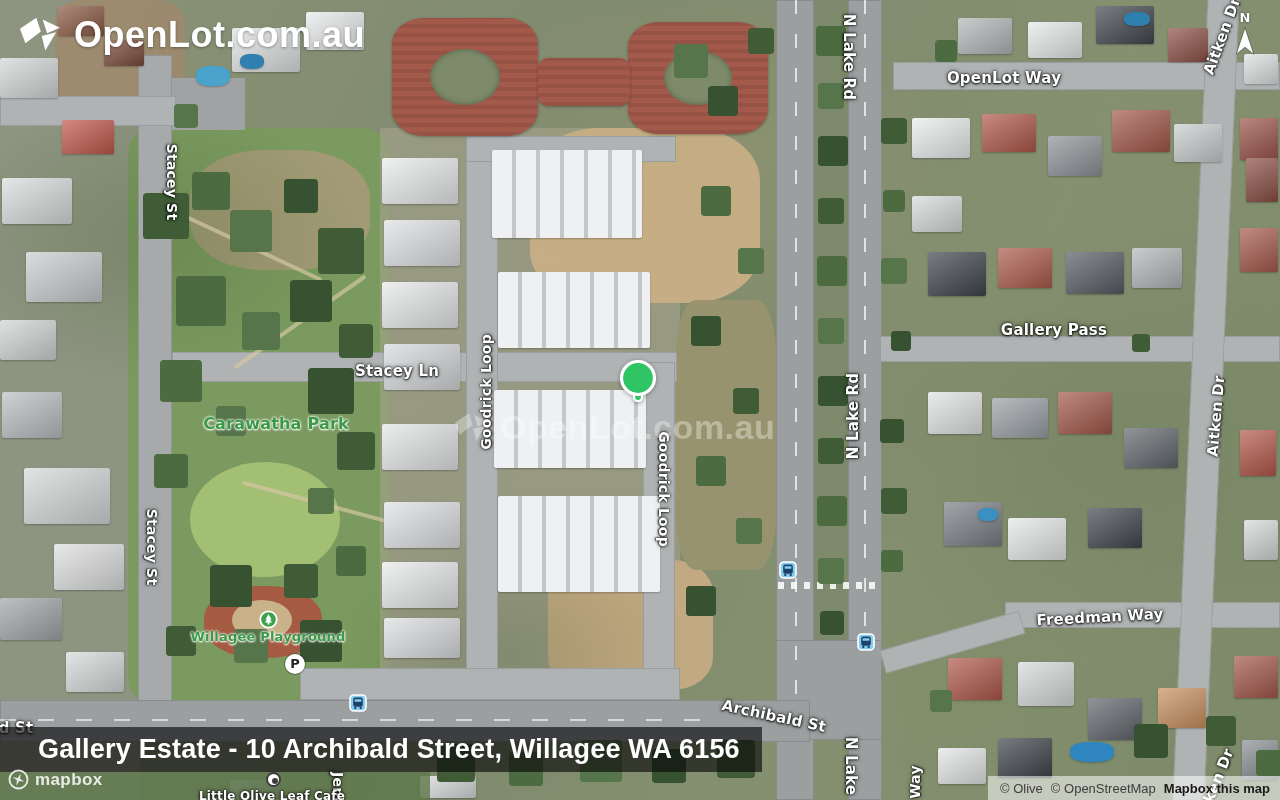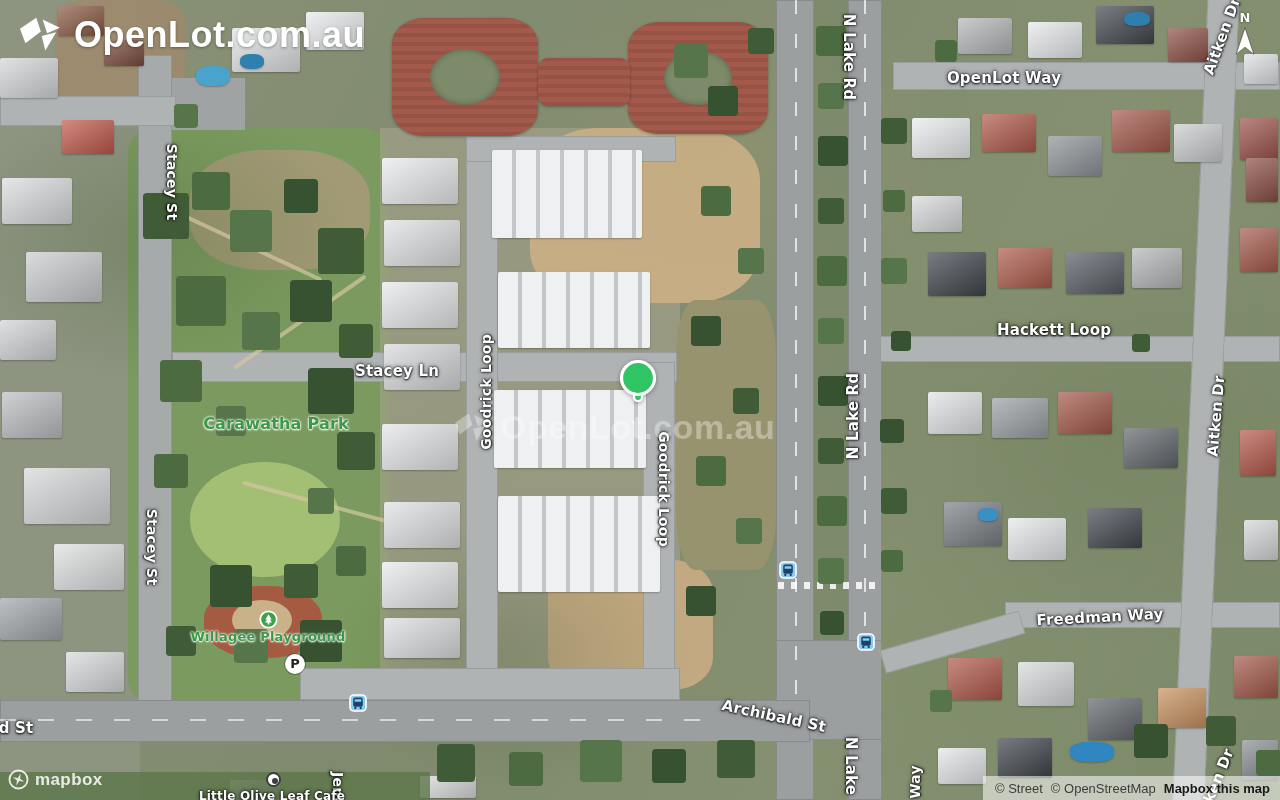--- a/index.html
+++ b/index.html
@@ -197,21 +197,21 @@
 
   <div id="labels">
       <div class="street-label" style="left: 172px; top: 182px; font-size: 14px; transform: translate(-50%, -50%) rotate(90deg);">Stacey St</div>
       <div class="street-label" style="left: 152px; top: 547px; font-size: 14px; transform: translate(-50%, -50%) rotate(90deg);">Stacey St</div>
       <div class="street-label" style="left: 397px; top: 371px; font-size: 15px; transform: translate(-50%, -50%) rotate(0deg);">Stacey Ln</div>
       <div class="street-label" style="left: 486px; top: 392px; font-size: 14px; transform: translate(-50%, -50%) rotate(-90deg);">Goodrick Loop</div>
       <div class="street-label" style="left: 664px; top: 489px; font-size: 14px; transform: translate(-50%, -50%) rotate(90deg);">Goodrick Loop</div>
       <div class="street-label" style="left: 849px; top: 57px; font-size: 15px; transform: translate(-50%, -50%) rotate(90deg);">N Lake Rd</div>
       <div class="street-label" style="left: 853px; top: 416px; font-size: 15px; transform: translate(-50%, -50%) rotate(-90deg);">N Lake Rd</div>
       <div class="street-label" style="left: 1004px; top: 78px; font-size: 15px; transform: translate(-50%, -50%) rotate(0deg);">OpenLot Way</div>
-      <div class="street-label" style="left: 1054px; top: 330px; font-size: 15px; transform: translate(-50%, -50%) rotate(0deg);">Hackett Loop</div>
+      <div class="street-label" style="left: 1054px; top: 330px; font-size: 15px; transform: translate(-50%, -50%) rotate(0deg);">Gallery Pass</div>
       <div class="street-label" style="left: 1222px; top: 36px; font-size: 15px; transform: translate(-50%, -50%) rotate(-70deg);">Aitken Dr</div>
       <div class="street-label" style="left: 1216px; top: 416px; font-size: 15px; transform: translate(-50%, -50%) rotate(-85deg);">Aitken Dr</div>
       <div class="street-label" style="left: 1214px; top: 787px; font-size: 15px; transform: translate(-50%, -50%) rotate(-68deg);">Aitken Dr</div>
       <div class="street-label" style="left: 1100px; top: 617px; font-size: 15px; transform: translate(-50%, -50%) rotate(-3deg);">Freedman Way</div>
       <div class="street-label" style="left: 774px; top: 716px; font-size: 15px; transform: translate(-50%, -50%) rotate(12deg);">Archibald St</div>
       <div class="street-label" style="left: 851px; top: 766px; font-size: 15px; transform: translate(-50%, -50%) rotate(90deg);">N Lake</div>
       <div class="street-label" style="left: 915px; top: 782px; font-size: 14px; transform: translate(-50%, -50%) rotate(-90deg);">Way</div>
       <div class="street-label" style="left: 338px; top: 787px; font-size: 14px; transform: translate(-50%, -50%) rotate(90deg);">Jem</div>
       <div class="street-label" style="left: 16px; top: 728px; font-size: 15px; transform: translate(-50%, -50%) rotate(0deg);">d St</div>
       <div class="street-label" style="left: 272px; top: 796px; font-size: 12px; transform: translate(-50%, -50%) rotate(0deg);">Little Olive Leaf Cafe</div>
@@ -274,28 +274,31 @@
     <span>OpenLot.com.au</span>
   </div>
 
   <div class="compass">
     <span class="n">N</span>
     <svg width="22" height="30" viewBox="0 0 24 34">
       <polygon points="12,2 22,32 12,24 2,32" fill="#fff" stroke="rgba(0,0,0,.45)" stroke-width="1"></polygon>
     </svg>
   </div>
 
+  <div class="title-bar">
+    <span>Gallery Estate - 10 Archibald Street, Willagee WA 6156</span>
+  </div>
 
   <div class="mapbox-logo">
     <svg width="21" height="21" viewBox="0 0 20 20">
       <circle cx="10" cy="10" r="8.6" fill="none" stroke="#fff" stroke-width="1.8"></circle>
       <path d="M10 4 L11.2 8.8 L16 10 L11.2 11.2 L10 16 L8.8 11.2 L4 10 L8.8 8.8 Z" fill="#fff" transform="rotate(20 10 10)"></path>
     </svg>
     <span class="mapbox-word">mapbox</span>
   </div>
 
   <div class="attribution">
-    <span class="link">© Street</span>
+    <span class="link">© Olive</span>
     <span class="link">© OpenStreetMap</span>
     <span class="link improve">Mapbox this map</span>
   </div>
 
 </div>
 
 </body></html>

